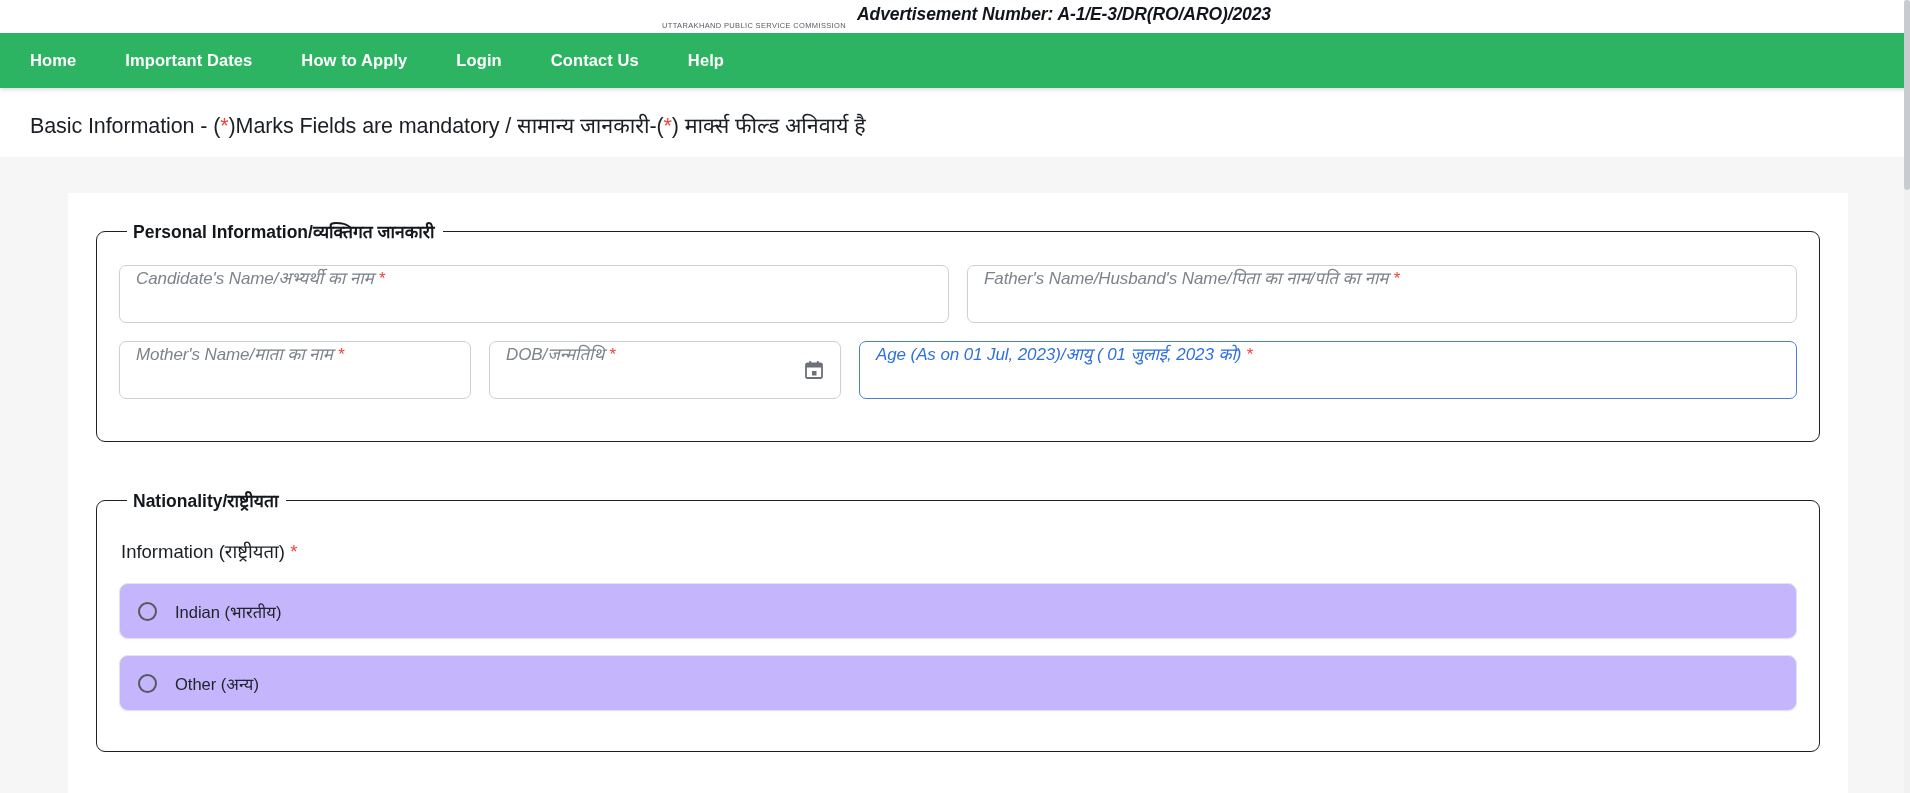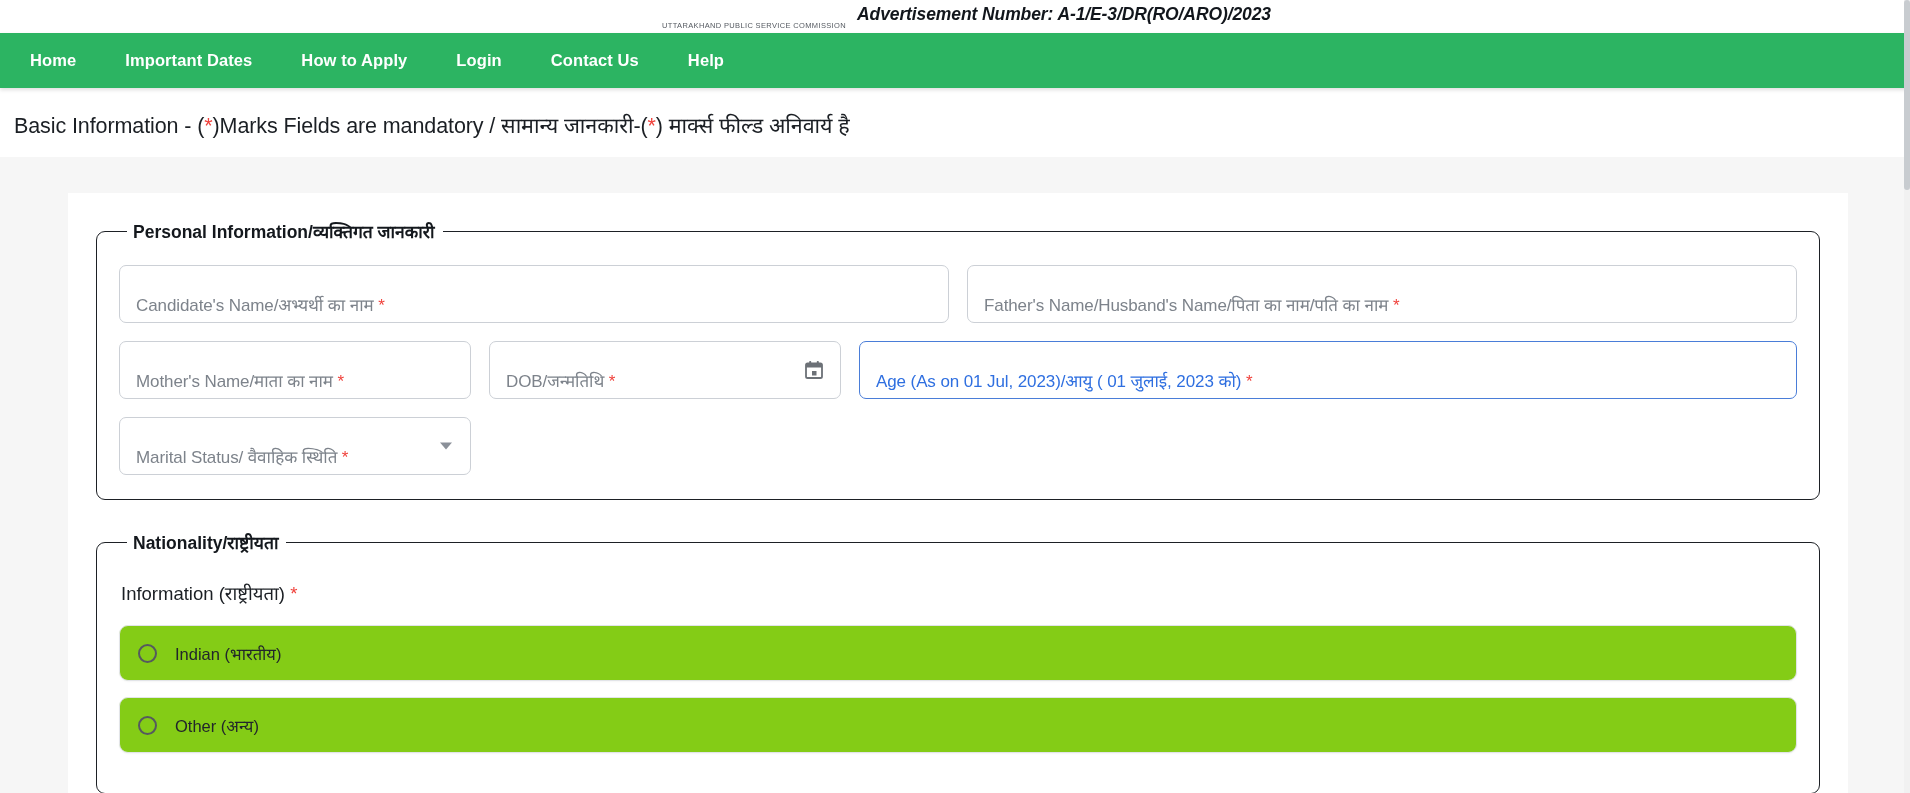--- a/index.html
+++ b/index.html
@@ -81,21 +81,21 @@
     padding: 6px 0;
     margin-right: 49px;
     white-space: nowrap;
     cursor: pointer;
     letter-spacing: 0.1px;
   }
   .nav-item:first-child { margin-left: 8px; }
 
   
   .page-title {
-    padding: 22px 0 18px 14px;
+    padding: 22px 0 18px 30px;
     font-size: 21.5px;
     color: #1b1f24;
     background: #ffffff;
     white-space: nowrap;
     letter-spacing: -0.1px;
   }
   .req { color: #f0423c; }
 
   
   .page-body {
@@ -107,21 +107,21 @@
     background: #ffffff;
     margin: 0 62px 0 68px;
     padding: 26px 28px 30px 28px;
     min-height: 520px;
   }
 
   
   fieldset.group {
     border: 1.6px solid #1d2025;
     border-radius: 9px;
-    margin: 0 0 30px 0;
+    margin: 0 0 46px 0;
     padding: 22px 22px 24px 22px;
   }
   fieldset.group > legend {
     font-size: 17.5px;
     font-weight: bold;
     color: #14181d;
     padding: 0 8px 0 6px;
     margin-left: 8px;
     white-space: nowrap;
   }
@@ -133,23 +133,24 @@
   }
   .row:last-child { margin-bottom: 0; }
 
   .field {
     position: relative;
     height: 58px;
     border: 1.3px solid #ccd0d6;
     border-radius: 7px;
     background: #ffffff;
     display: flex;
-    align-items: flex-end;
-    padding: 6px 16px;
+    align-items: flex-start;
+    padding: 0 16px;
     cursor: text;
+    font-style: italic;
   }
   .field .lbl {
     font-size: 17px;
     color: #7d838b;
     white-space: nowrap;
     letter-spacing: -0.1px;
   }
   .field.focused {
     border: 1.6px solid #4a7dd8;
   }
@@ -187,21 +188,21 @@
     margin: 4px 0 20px 2px;
   }
   .radio-box {
     border: 1.2px solid #e2e4e8;
     border-radius: 9px;
     height: 56px;
     display: flex;
     align-items: center;
     padding: 0 18px;
     margin-bottom: 16px;
-    background: #84cc16;
+    background: #c4b5fd;
     box-shadow: 0 1px 2px rgba(0,0,0,0.04);
     cursor: pointer;
   }
   .radio-dot {
     width: 19px; height: 19px;
     border: 2px solid #55595f;
     border-radius: 50%;
     margin-right: 18px;
     flex: 0 0 19px;
   }
@@ -290,24 +291,20 @@
             <rect x="12.8" y="1" width="2" height="4" rx="0.8" fill="currentColor"></rect>
             <rect x="8" y="11" width="4.5" height="4.5" fill="currentColor"></rect>
           </svg>
         </div>
         <div class="field w-grow focused">
           <span class="lbl"><span>Age (As on 01 Jul, 2023)/आयु ( 01 जुलाई, 2023 को)</span> <span class="req">*</span></span>
         </div>
       </div>
 
       <div class="row">
-        <div class="field w-md">
-          <span class="lbl"><span>Marital Status/ वैवाहिक स्थिति</span> <span class="req">*</span></span>
-          <span class="caret"></span>
-        </div>
         <div class="spacer"></div>
       </div>
     </fieldset>
 
     <fieldset class="group">
       <legend>Nationality/राष्ट्रीयता</legend>
 
       <div class="nat-label">
         <span>Information (राष्ट्रीयता)</span> <span class="req">*</span>
       </div>

